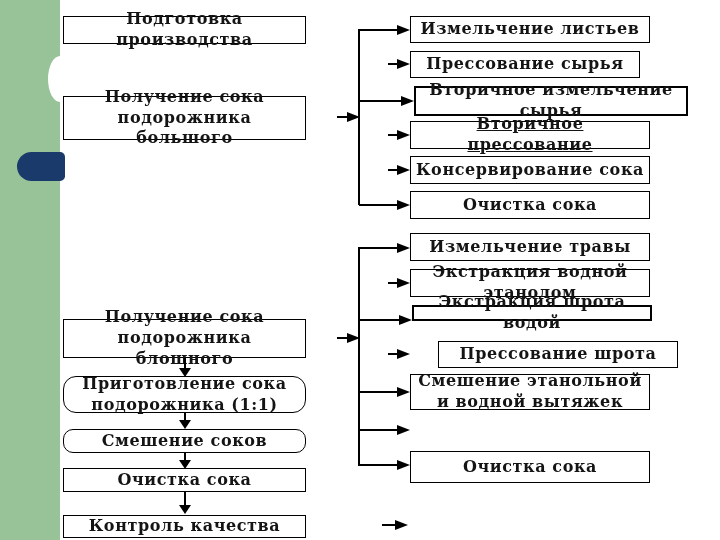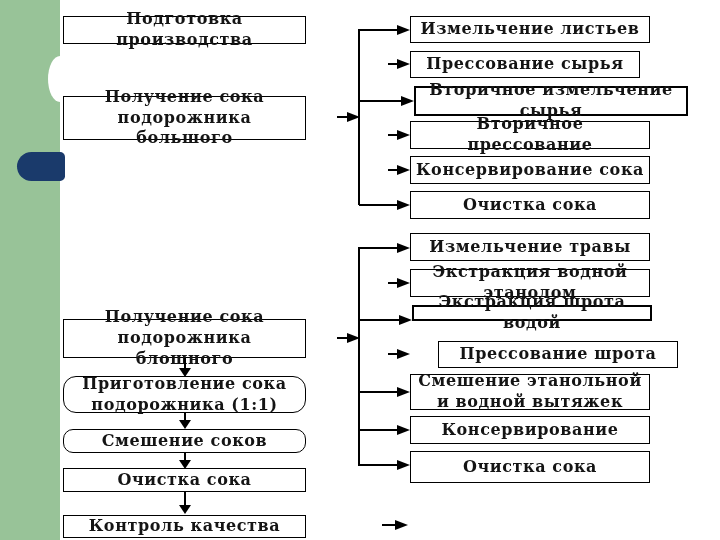--- a/index.html
+++ b/index.html
@@ -45,30 +45,29 @@
 подорожника блошного</div>
   <div class="box" style="left:63px; top:376px; width:243px; height:37px;border-radius:13px;">Приготовление сока
 подорожника (1:1)</div>
   <div class="box" style="left:63px; top:429px; width:243px; height:24px;border-radius:10px;">Смешение соков</div>
   <div class="box" style="left:63px; top:468px; width:243px; height:24px;">Очистка сока</div>
   <div class="box" style="left:63px; top:515px; width:243px; height:23px;">Контроль качества</div>
 
   <div class="box" style="left:410px; top:16px;  width:240px; height:27px;">Измельчение листьев</div>
   <div class="box" style="left:410px; top:51px;  width:230px; height:27px;">Прессование сырья</div>
   <div class="box b2" style="left:414px; top:86px;  width:274px; height:30px;text-align:center;">Вторичное измельчение сырья</div>
-  <div class="box" style="left:410px; top:121px; width:240px; height:28px;">Вторичное прессование</div>
+  <div class="box" style="left:410px; top:121px; width:240px; height:28px;text-decoration:underline;">Вторичное прессование</div>
   <div class="box" style="left:410px; top:156px; width:240px; height:28px;">Консервирование сока</div>
   <div class="box" style="left:410px; top:191px; width:240px; height:28px;">Очистка сока</div>
   <div class="box" style="left:410px; top:233px; width:240px; height:28px;">Измельчение травы</div>
   <div class="box" style="left:410px; top:269px; width:240px; height:28px;">Экстракция водной этанолом</div>
   <div class="box b2" style="left:412px; top:305px; width:240px; height:16px;">Экстракция шрота водой</div>
   <div class="box" style="left:410px; top:341px; width:240px; height:27px;margin-left:28px;">Прессование шрота</div>
   <div class="box" style="left:410px; top:374px; width:240px; height:36px;">Смешение этанольной
 и водной вытяжек</div>
-  <div class="box" style="left:410px; top:416px; width:240px; height:28px;">Консервирование</div>
   <div class="box" style="left:410px; top:451px; width:240px; height:32px;">Очистка сока</div>
 
   <div class="vline" style="left:358px; top:29px;  height:176px;"></div>
   <div class="hline" style="left:359px; top:29px;  width:38px;"></div>
   <div class="ah-r" style="left:397px; top:25px;"></div>
   <div class="hline" style="left:388px; top:63px;  width:9px;"></div>
   <div class="ah-r" style="left:397px; top:59px;"></div>
   <div class="hline" style="left:359px; top:100px; width:42px;"></div>
   <div class="ah-r" style="left:401px; top:96px;"></div>
   <div class="hline" style="left:388px; top:134px; width:9px;"></div>

